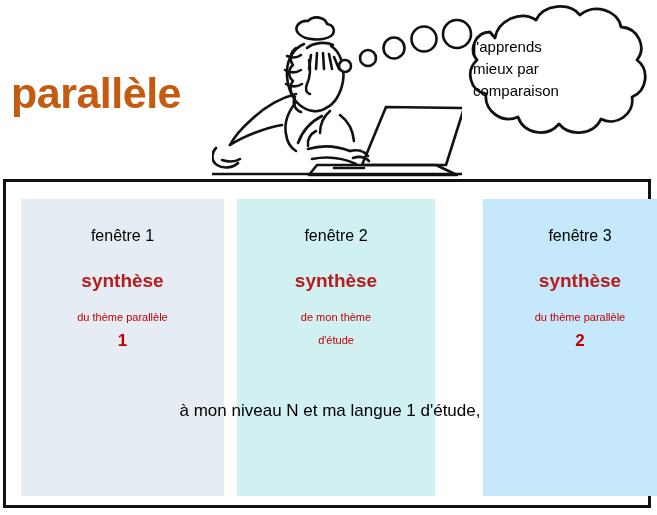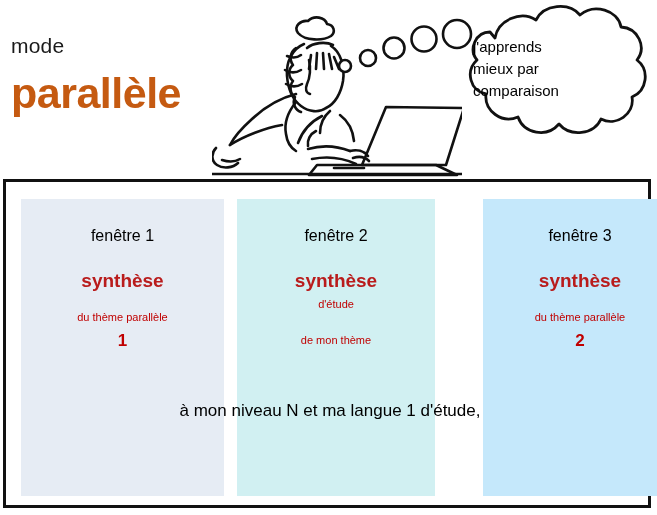--- a/index.html
+++ b/index.html
@@ -146,21 +146,20 @@
     line-height: 31px;
     color: #000000;
   }
   .caption-line { display: block; }
 </style>
 </head>
 <body>
 
 <div id="header">
 
-  <div id="mode-label">mode</div>
   <div id="mode-title">parallèle</div>
 
   <svg id="illustration" viewBox="0 0 250 180">
     <g fill="none" stroke="#111111" stroke-width="2.6" stroke-linecap="round" stroke-linejoin="round">
 
       <path d="M86 35 c-5 -7 3 -13 10 -12 c6 -6 17 -4 19 3 c7 1 9 8 4 12 c-8 5 -26 5 -33 -3z"></path>
 
       <path d="M92 46 c-12 5 -18 18 -17 32 c1 13 6 24 14 30 c8 6 18 7 25 2"></path>
       <path d="M114 110 c9 -4 15 -15 17 -27 c2 -14 -2 -29 -12 -35"></path>
 
@@ -249,22 +248,22 @@
         <div class="synthese">synthèse</div>
         <div class="theme-line">du thème parallèle</div>
         <div class="theme-num">1</div>
       </div>
     </div>
 
     <div class="panel" id="panel-2" style="background: rgb(209, 240, 242);">
       <div class="panel-inner">
         <div class="window-label">fenêtre 2</div>
         <div class="synthese">synthèse</div>
+        <div class="theme-line">de mon thème</div>
         <div class="theme-line" style="margin-top:0">d'étude</div>
-        <div class="theme-line">de mon thème</div>
       </div>
     </div>
 
     <div class="panel" id="panel-3" style="background: rgb(197, 232, 251);">
       <div class="panel-inner">
         <div class="window-label">fenêtre 3</div>
         <div class="synthese">synthèse</div>
         <div class="theme-line">du thème parallèle</div>
         <div class="theme-num">2</div>
       </div>

